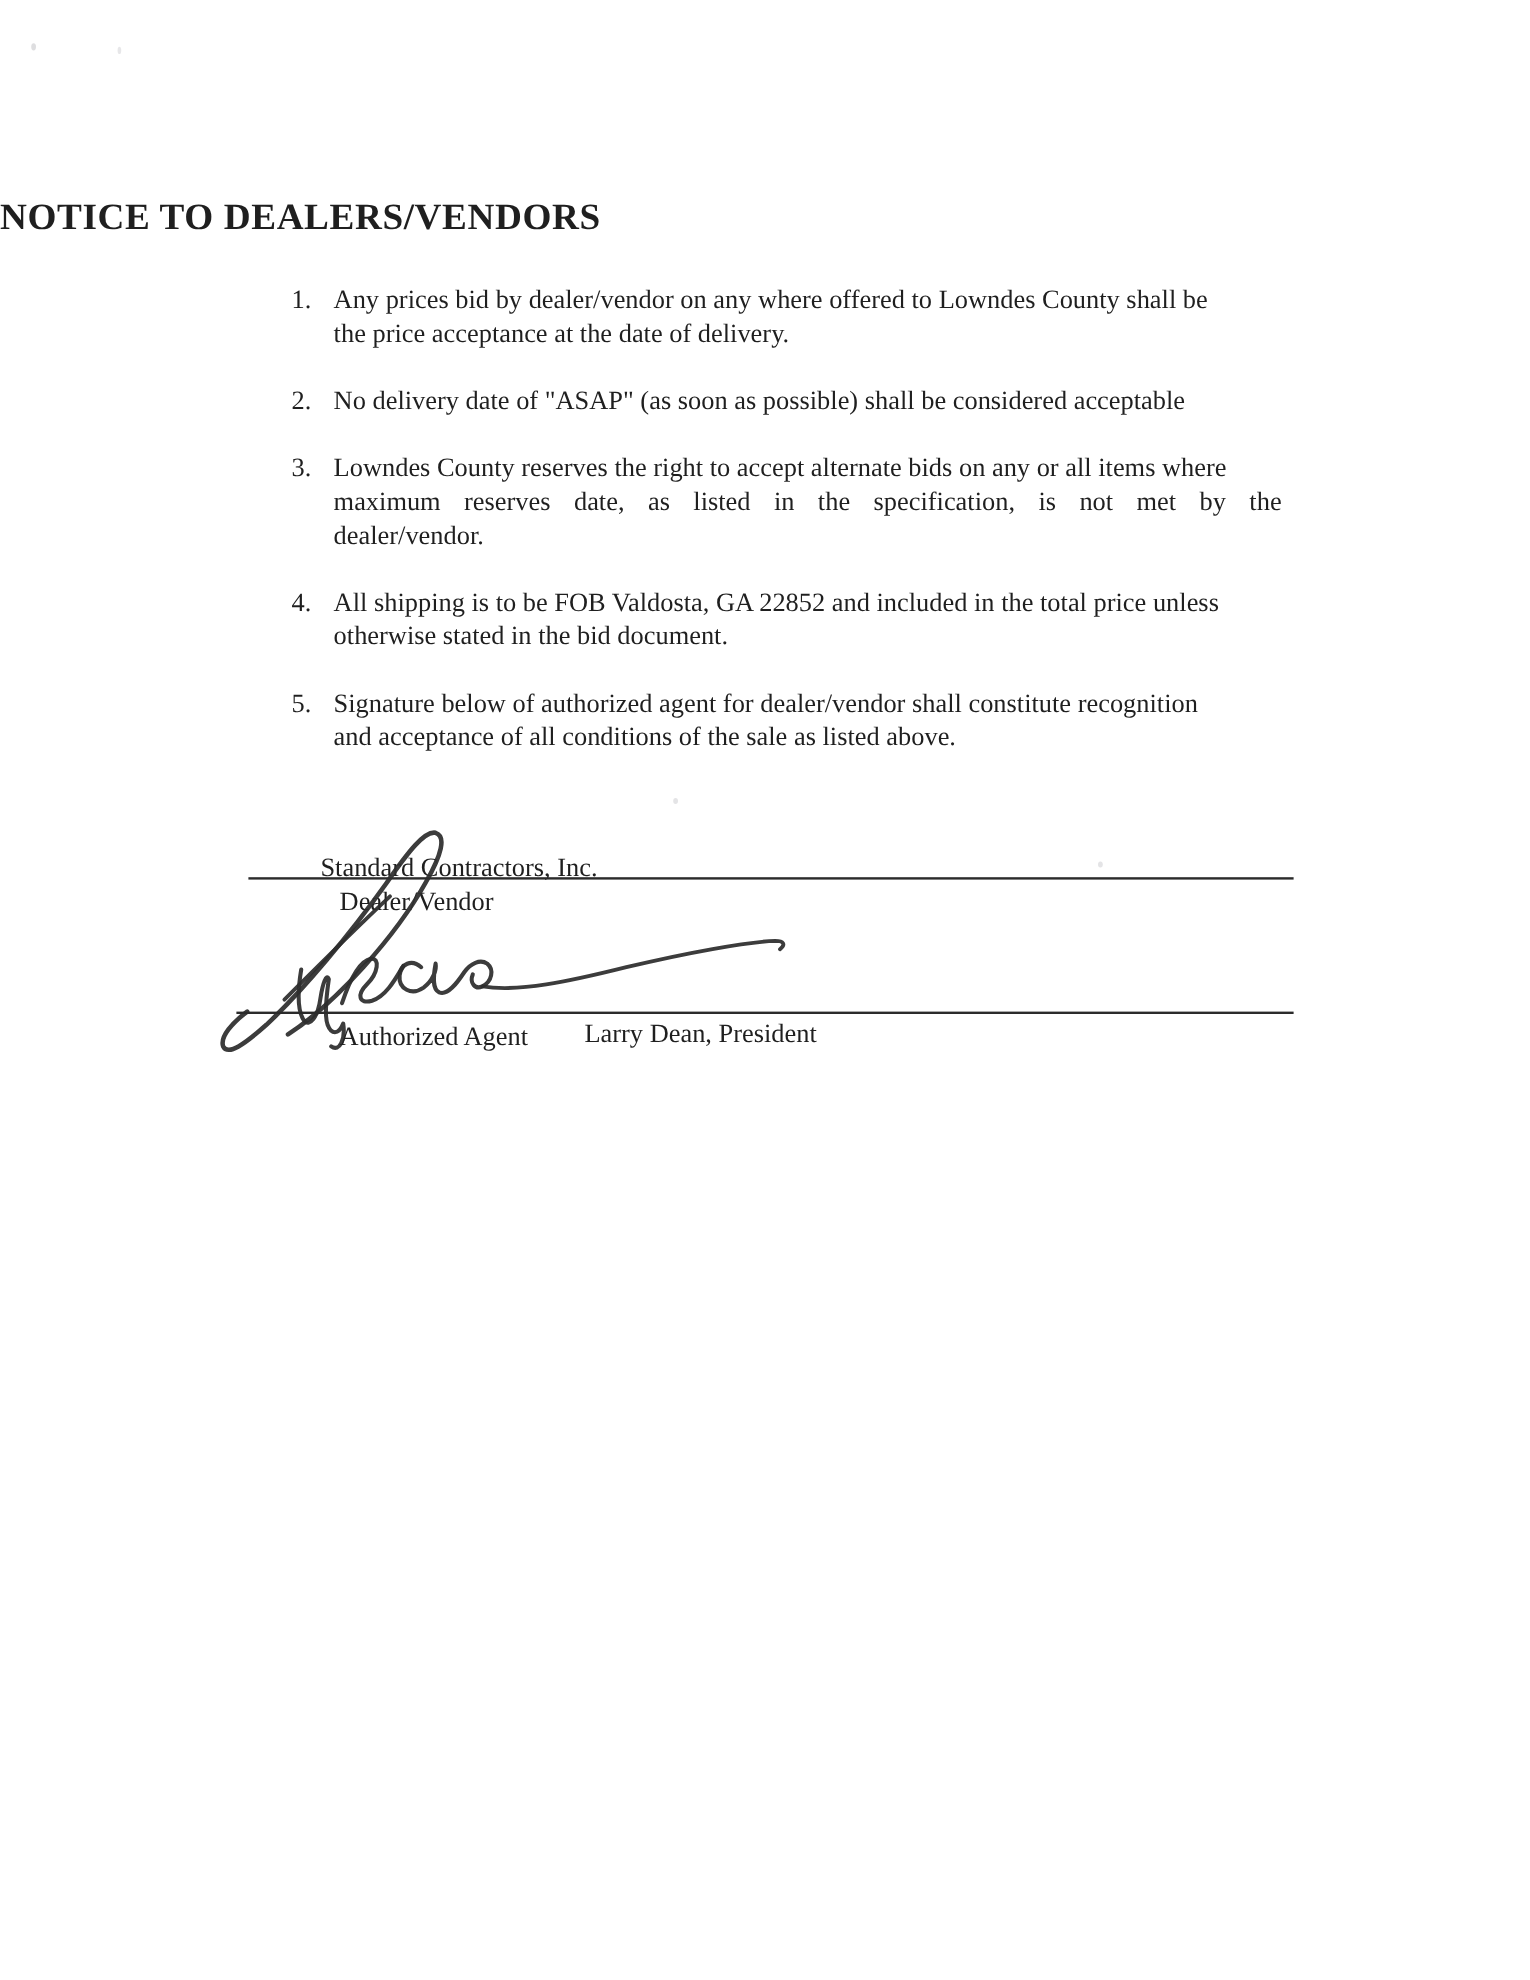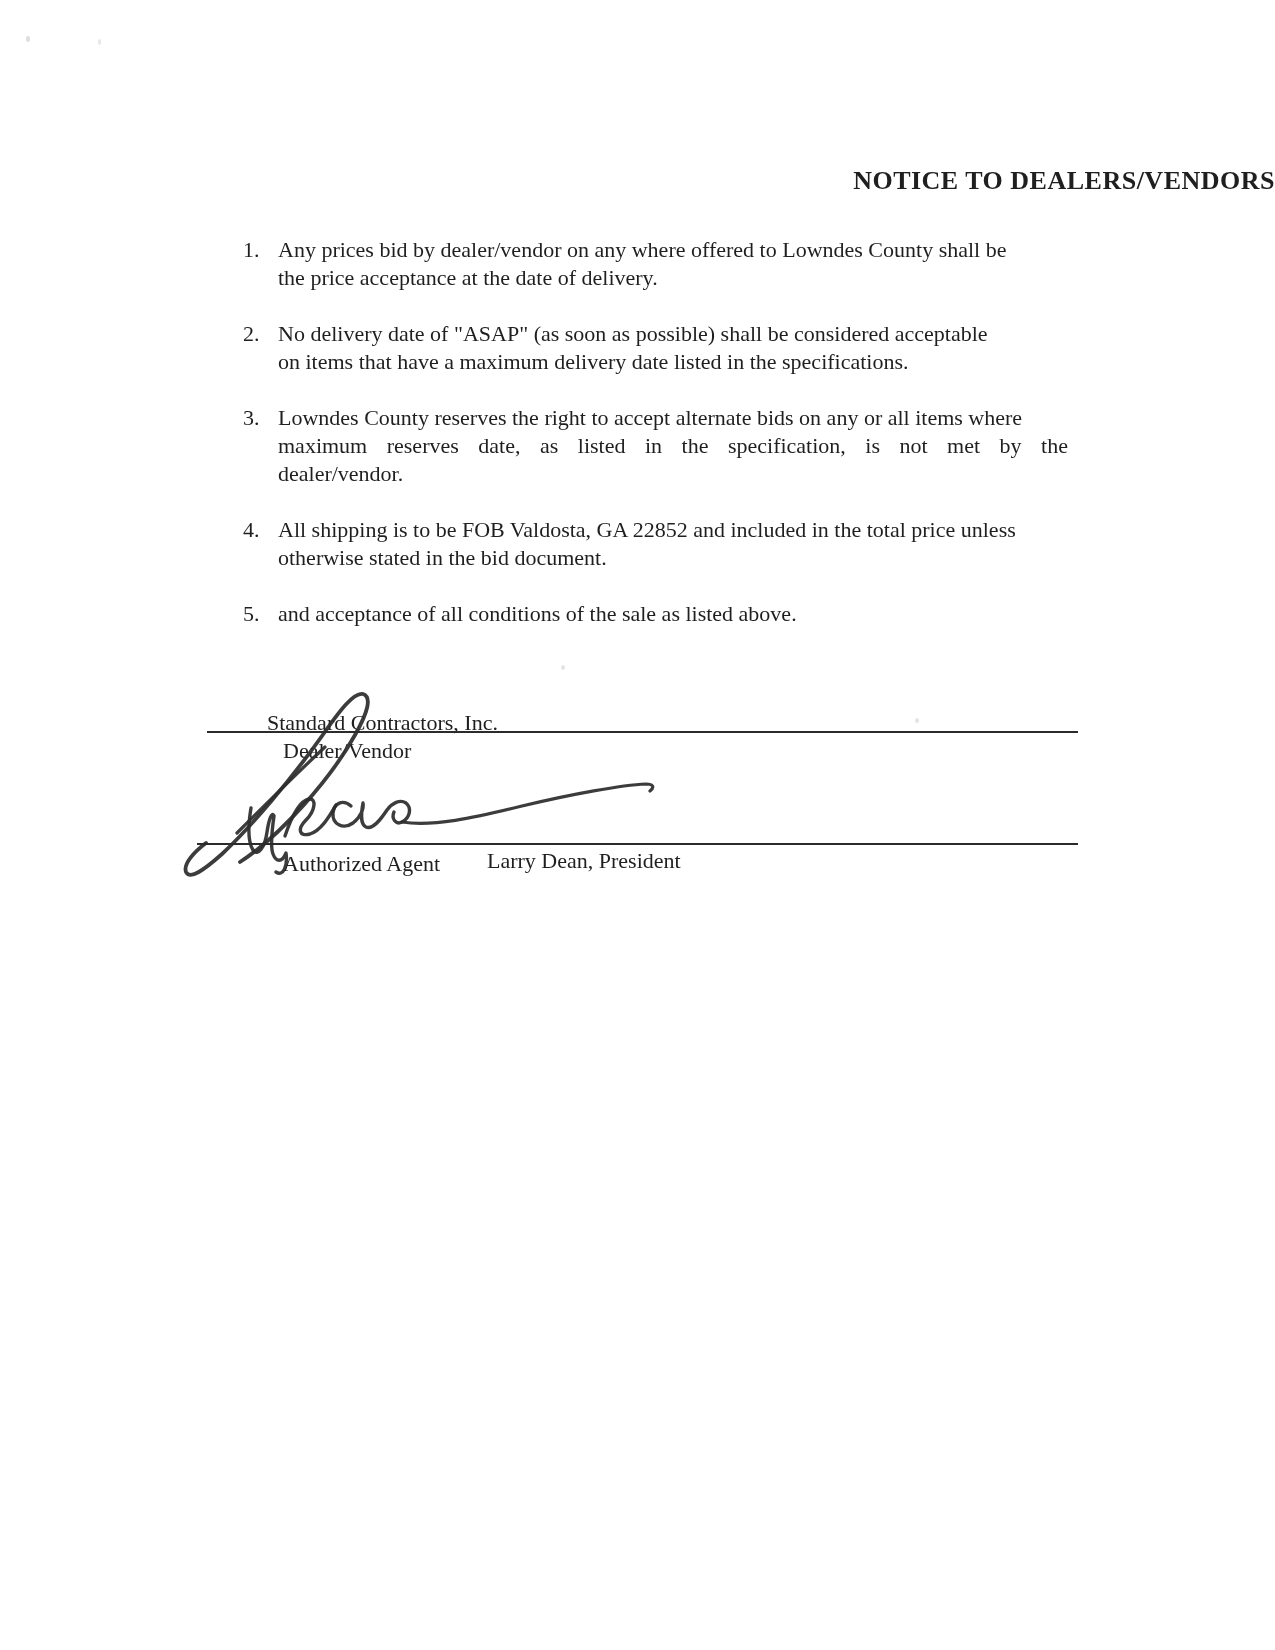--- a/index.html
+++ b/index.html
@@ -16,22 +16,22 @@
     font-family: "Liberation Serif", "DejaVu Serif", serif;
     color: var(--ink, #1f1f1f);
   }
 
   
   .doc-title {
     position: absolute;
     top: 165px;
     left: 0;
     width: 100%;
-    text-align: right;
-    font-size: 26px;
+    text-align: left;
+    font-size: 31px;
     line-height: 32px;
     font-weight: bold;
     letter-spacing: 0.5px;
   }
 
   
   .notice-list {
     position: absolute;
     left: 243px;
     top: 236px;
@@ -124,41 +124,41 @@
         <div class="num">1.</div>
         <div class="item-body">
           <div class="line">Any prices bid by dealer/vendor on any where offered to Lowndes County shall be</div>
           <div class="line">the price acceptance at the date of delivery.</div>
         </div>
       </div>
       <div class="notice-item">
         <div class="num">2.</div>
         <div class="item-body">
           <div class="line">No delivery date of "ASAP" (as soon as possible) shall be considered acceptable</div>
-          <div class="line">on items that have a maximum delivery date listed in the specifications.</div>
         </div>
       </div>
       <div class="notice-item">
         <div class="num">3.</div>
         <div class="item-body">
           <div class="line">Lowndes County reserves the right to accept alternate bids on any or all items where</div>
           <div class="line stretch">maximum reserves date, as listed in the specification, is not met by the</div>
           <div class="line">dealer/vendor.</div>
         </div>
       </div>
       <div class="notice-item">
         <div class="num">4.</div>
         <div class="item-body">
           <div class="line">All shipping is to be FOB Valdosta, GA 22852 and included in the total price unless</div>
           <div class="line">otherwise stated in the bid document.</div>
         </div>
       </div>
       <div class="notice-item">
         <div class="num">5.</div>
         <div class="item-body">
+          <div class="line">Signature below of authorized agent for dealer/vendor shall constitute recognition</div>
           <div class="line">and acceptance of all conditions of the sale as listed above.</div>
         </div>
       </div>
     </div>
 
   <div class="sig-text company-name">Standard Contractors, Inc.</div>
 
   <div class="sig-rule rule-1"></div>
 
   <div class="sig-text dealer-vendor">Dealer/Vendor</div>

